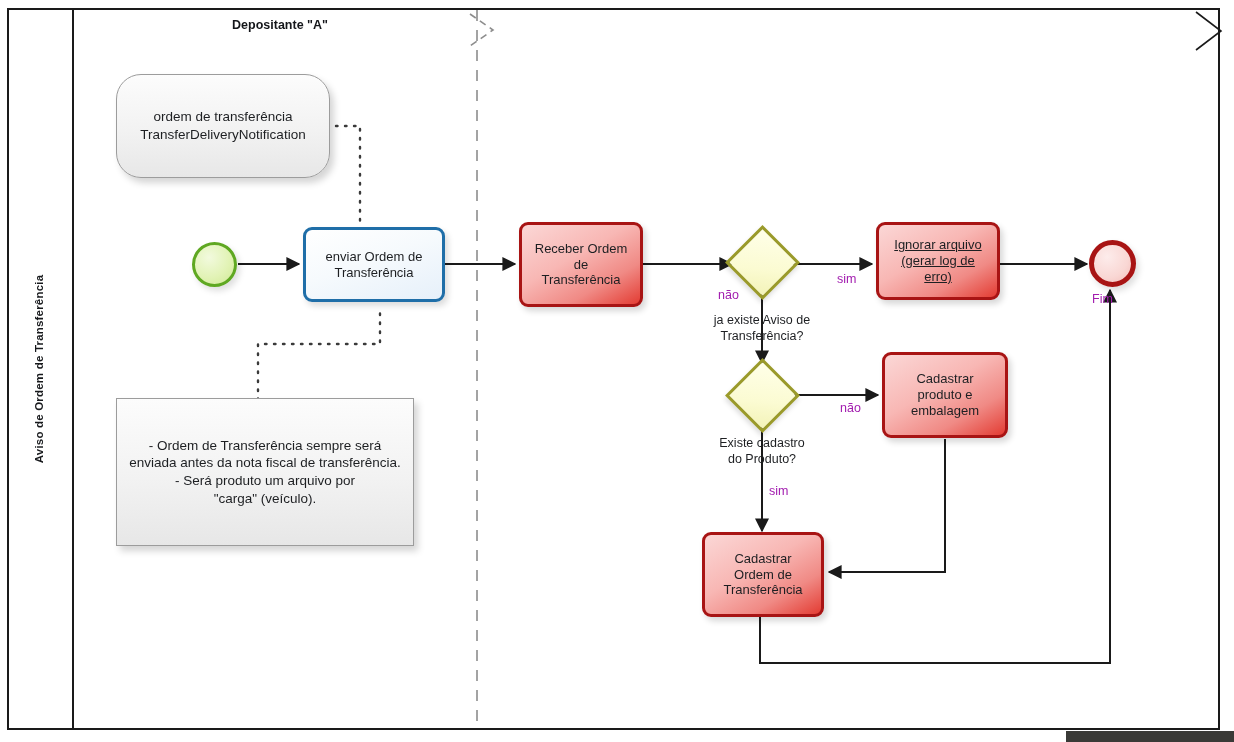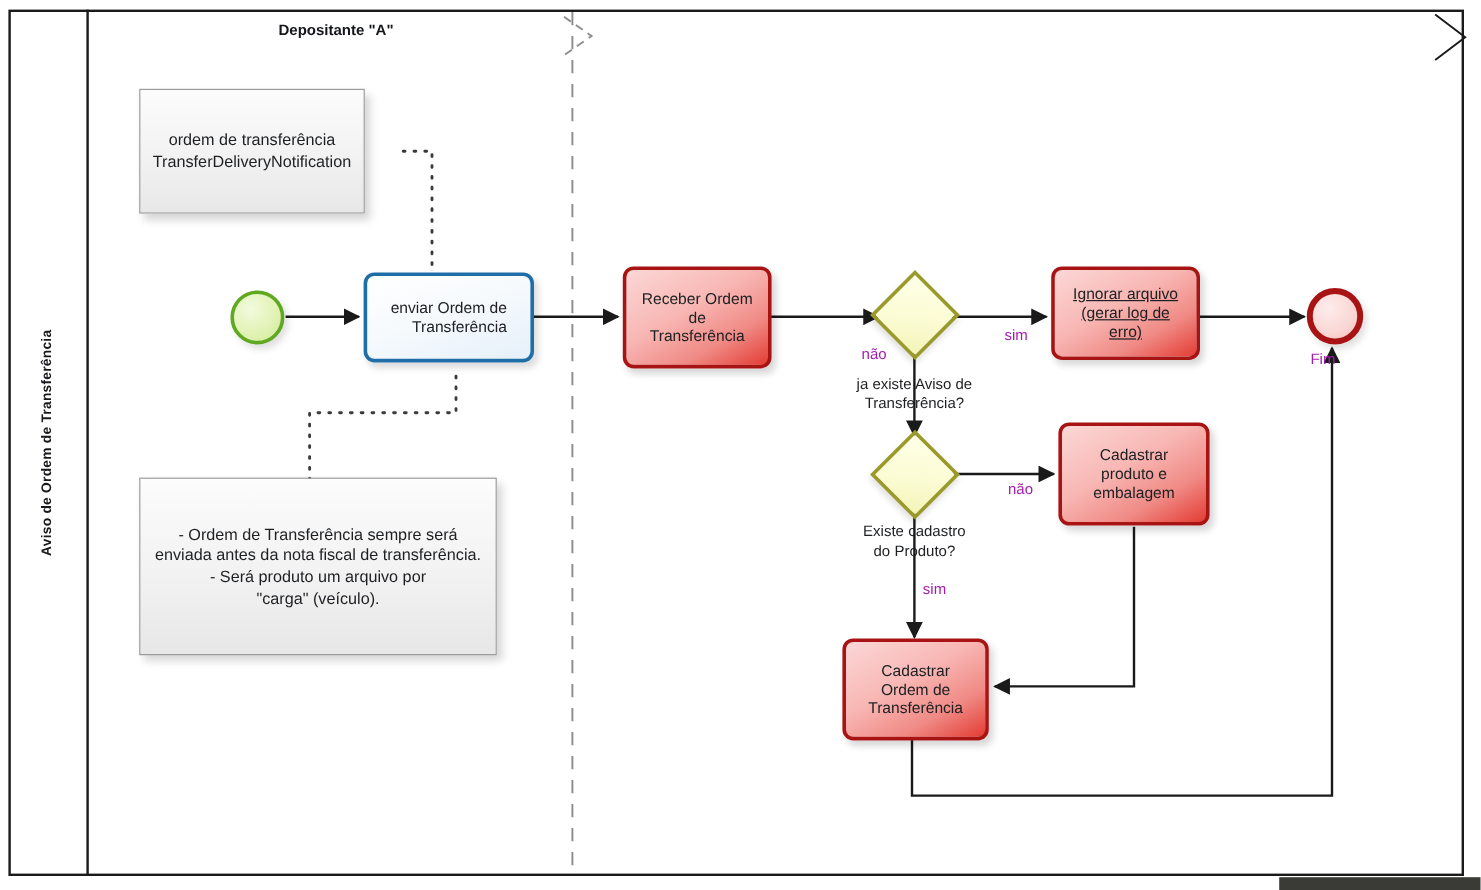--- a/index.html
+++ b/index.html
@@ -77,21 +77,20 @@
   }
   .task-red {
     border: 3px solid #a81414;
     background: linear-gradient(150deg, #fbd7d6 0%, #f8b7b4 42%, #f08a85 72%, #e33c33 100%);
     box-shadow: 3px 4px 6px rgba(0,0,0,0.16);
   }
   .task-blue {
     border: 3px solid #1f6ea8;
     background: linear-gradient(160deg, #ffffff 0%, #f6fafd 45%, #e6f0fa 100%);
     box-shadow: 3px 4px 6px rgba(0,0,0,0.14);
-    text-align: right;
   }
 
   
   .event {
     border-radius: 50%;
   }
   .event-start {
     border: 3px solid #5fa822;
     background: radial-gradient(circle at 36% 32%, #f2fade 0%, #e2f3b6 55%, #cfe994 100%);
     box-shadow: 3px 4px 6px rgba(0,0,0,0.13);
@@ -197,21 +196,21 @@
     <line x1="762" y1="426" x2="762" y2="531" stroke="#1a1a1a" stroke-width="2" marker-end="url(#arrowSolid)"></line>
 
     <polyline points="945,439 945,572 829,572" fill="none" stroke="#1a1a1a" stroke-width="2" marker-end="url(#arrowSolid)"></polyline>
 
     <polyline points="760,616 760,663 1110,663 1110,290" fill="none" stroke="#1a1a1a" stroke-width="2" marker-end="url(#arrowSolid)"></polyline>
 
     <polyline points="336,126 360,126 360,222" fill="none" stroke="#3a3a3a" stroke-width="2.4" stroke-dasharray="1.5,7.5" stroke-linecap="round"></polyline>
     <polyline points="258,400 258,344 380,344 380,306" fill="none" stroke="#3a3a3a" stroke-width="2.4" stroke-dasharray="1.5,7.5" stroke-linecap="round"></polyline>
   </svg>
 
-  <div class="node annotation" style="left:116px; top:74px; width:188px; height:104px; flex-direction:column;">
+  <div class="node annotation" style="left:116px; top:74px; width:214px; height:104px; flex-direction:column;border-radius:25px;">
     <div>ordem de transferência</div>
     <div>TransferDeliveryNotification</div>
   </div>
 
   <div class="node annotation" style="left:116px; top:398px; width:298px; height:148px; flex-direction:column;">
     <div>- Ordem de Transferência sempre será</div>
     <div>enviada antes da nota fiscal de transferência.</div>
     <div>- Será produto um arquivo por</div>
     <div>"carga" (veículo).</div>
   </div>

